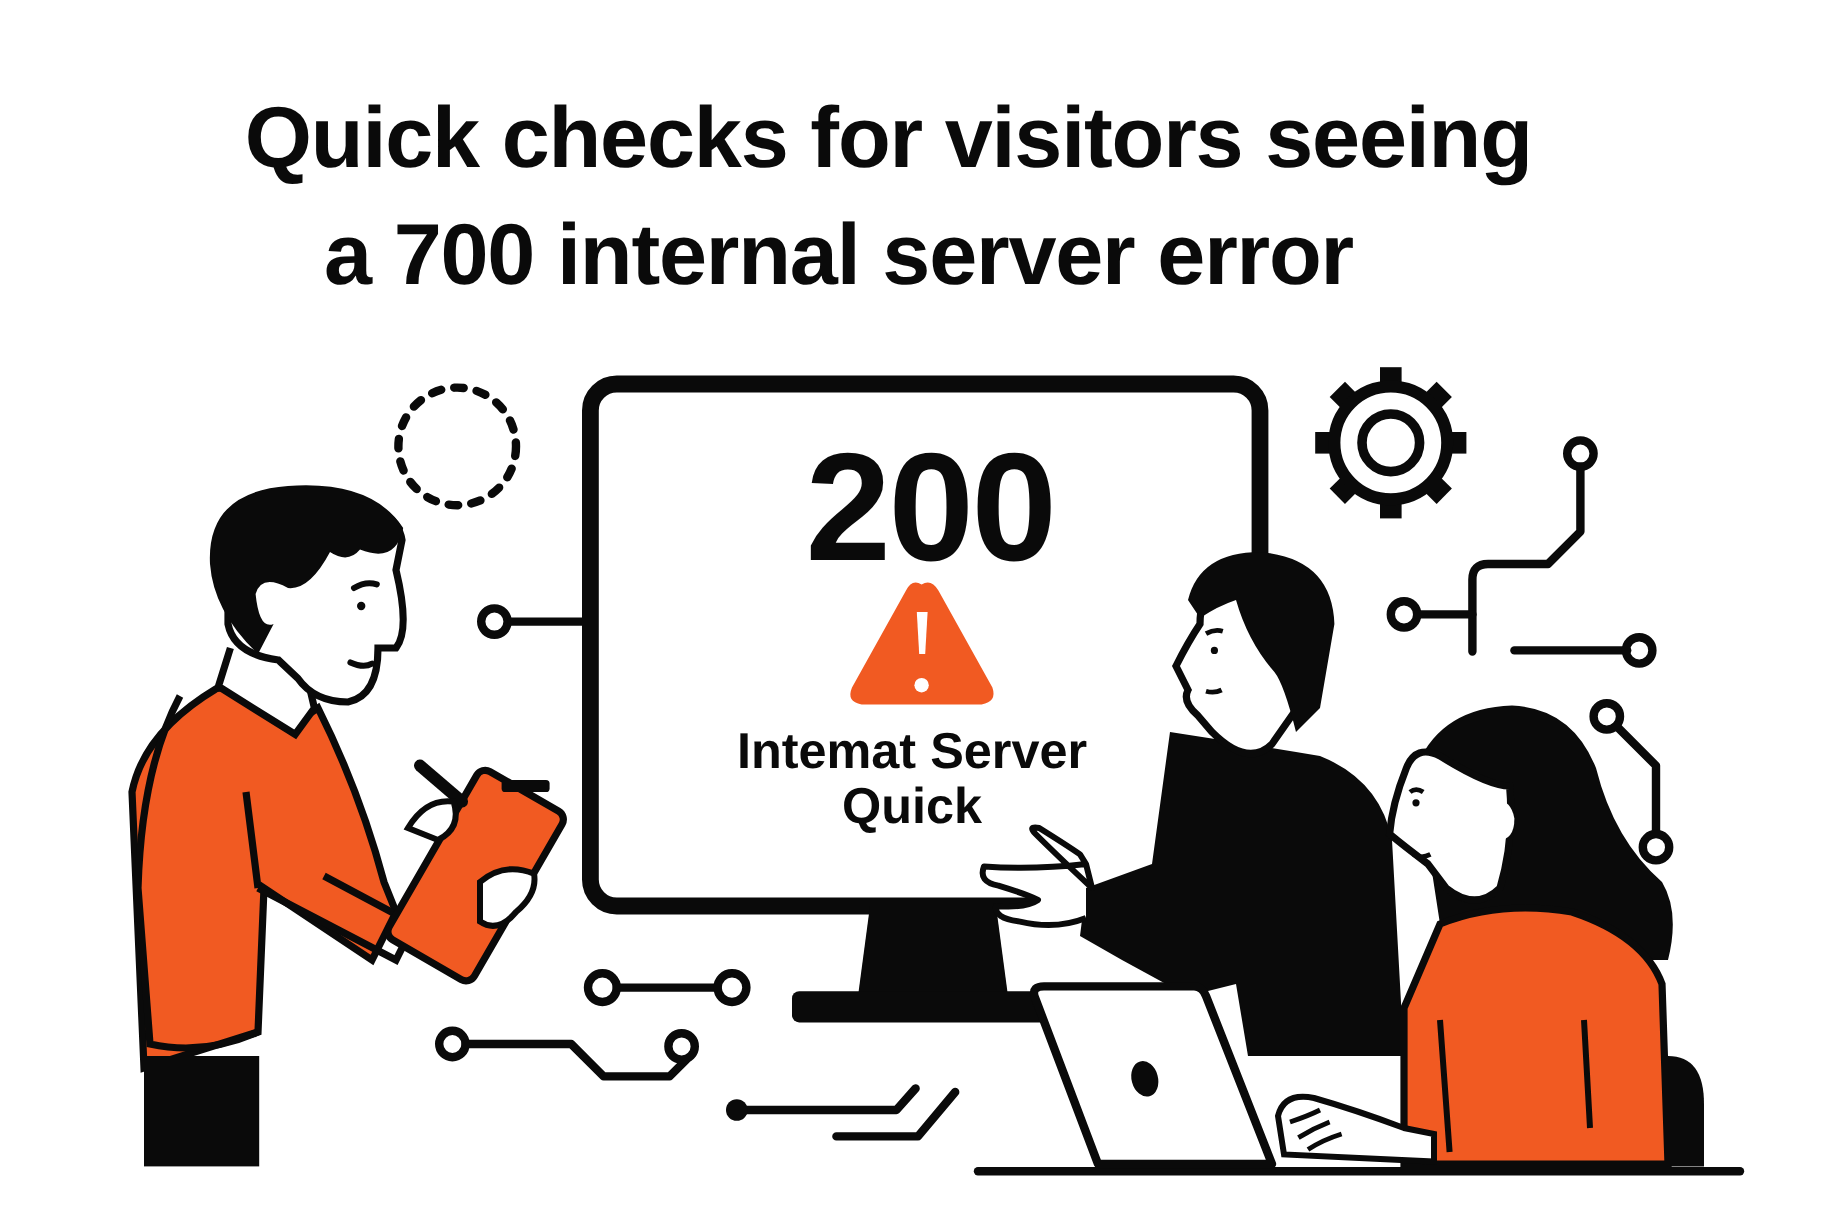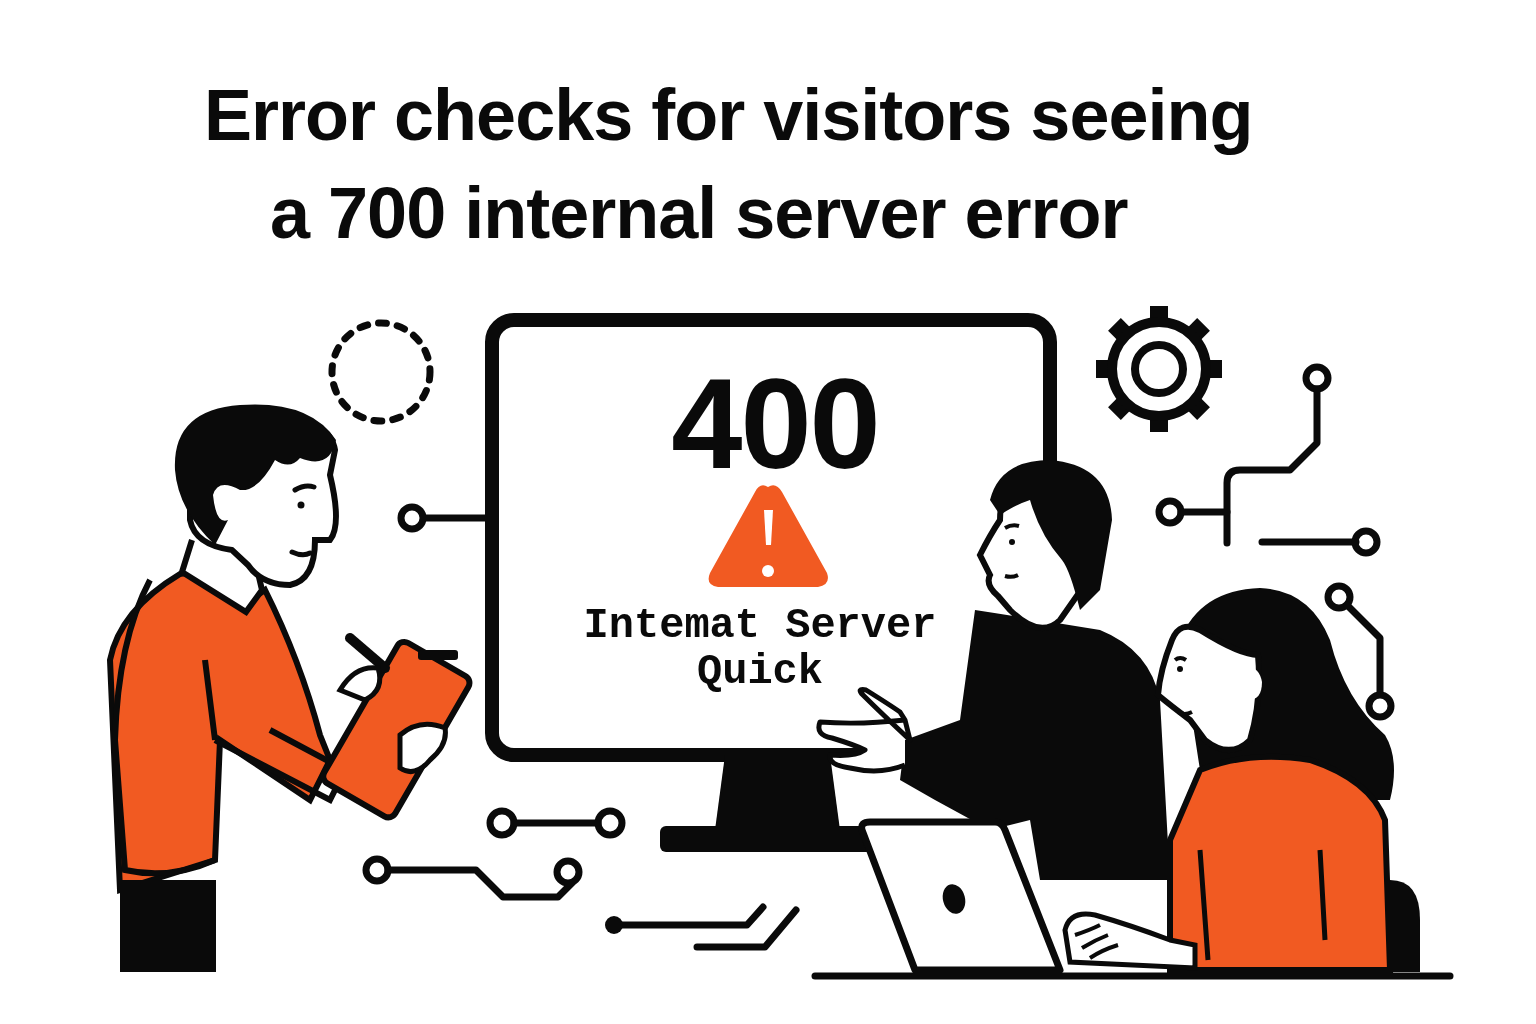--- a/index.html
+++ b/index.html
@@ -2,26 +2,26 @@
 <html><head>
 <meta charset="utf-8">
 <style>
   html,body{margin:0;padding:0;background:#ffffff;}
   body{width:1536px;height:1024px;position:relative;overflow:hidden;font-family:"Liberation Sans",sans-serif;}
   .title{position:absolute;left:0;width:1536px;text-align:center;font-family:"Liberation Sans",sans-serif;font-weight:700;color:#0a0a0a;letter-spacing:-1px;}
   .title.l1{top:74px;font-size:72px;left:56px;width:1430px;text-align:left;padding-left:148px;box-sizing:border-box;}
   .title.l2{top:172px;font-size:72px;left:0;text-align:left;padding-left:270px;box-sizing:border-box;}
   svg{position:absolute;left:0;top:0;}
   .mon-500{position:absolute;left:600px;top:350px;width:350px;text-align:center;font-family:"Liberation Sans",sans-serif;font-weight:700;font-size:128px;color:#0a0a0a;letter-spacing:-2px;}
-  .mon-err{position:absolute;left:560px;top:603px;width:400px;text-align:center;font-family:Liberation Mono, monospace;font-weight:700;font-size:42px;line-height:46px;color:#0a0a0a;}
+  .mon-err{position:absolute;left:560px;top:603px;width:400px;text-align:center;font-family:Liberation Sans, sans-serif;font-weight:700;font-size:42px;line-height:46px;color:#0a0a0a;}
 </style>
 </head>
 <body>
 
-<div class="title l1">Error checks for visitors seeing</div>
+<div class="title l1">Quick checks for visitors seeing</div>
 <div class="title l2">a 700 internal server error</div>
 
 <svg width="1536" height="1024" viewBox="0 0 1536 1024">
 
   <g>
     <circle cx="381" cy="372" r="49" fill="none" stroke="#0a0a0a" stroke-width="7" stroke-dasharray="8 11" stroke-linecap="round"></circle>
   </g>
 
   <g transform="translate(1159,369)">
     <g fill="#0a0a0a">
@@ -132,17 +132,17 @@
 
     <path d="M862 830 Q860 822 870 822 L995 822 Q1002 822 1005 830 L1060 970 H915 Z" fill="#fff" stroke="#0a0a0a" stroke-width="7" stroke-linejoin="round"></path>
     <ellipse cx="954" cy="899" rx="11" ry="15" fill="#0a0a0a" transform="rotate(-15 954 899)"></ellipse>
 
     <path d="M1065 930 Q1070 910 1095 915 Q1130 925 1170 940 L1195 945 L1195 968 L1070 962 Z" fill="#fff" stroke="#0a0a0a" stroke-width="5"></path>
     <path d="M1075 935 Q1090 930 1100 925 M1082 948 Q1095 940 1108 935 M1090 958 Q1102 950 1118 945" stroke="#0a0a0a" stroke-width="4" fill="none"></path>
     <path d="M1200 850 L1208 960 M1320 850 L1325 940" stroke="#0a0a0a" stroke-width="5" fill="none"></path>
   </g>
 </svg>
 
-<div class="mon-500">400</div>
+<div class="mon-500">200</div>
 <div class="mon-err">
   <div>Intemat Server</div>
   <div>Quick</div>
 </div>
 
 </body></html>

